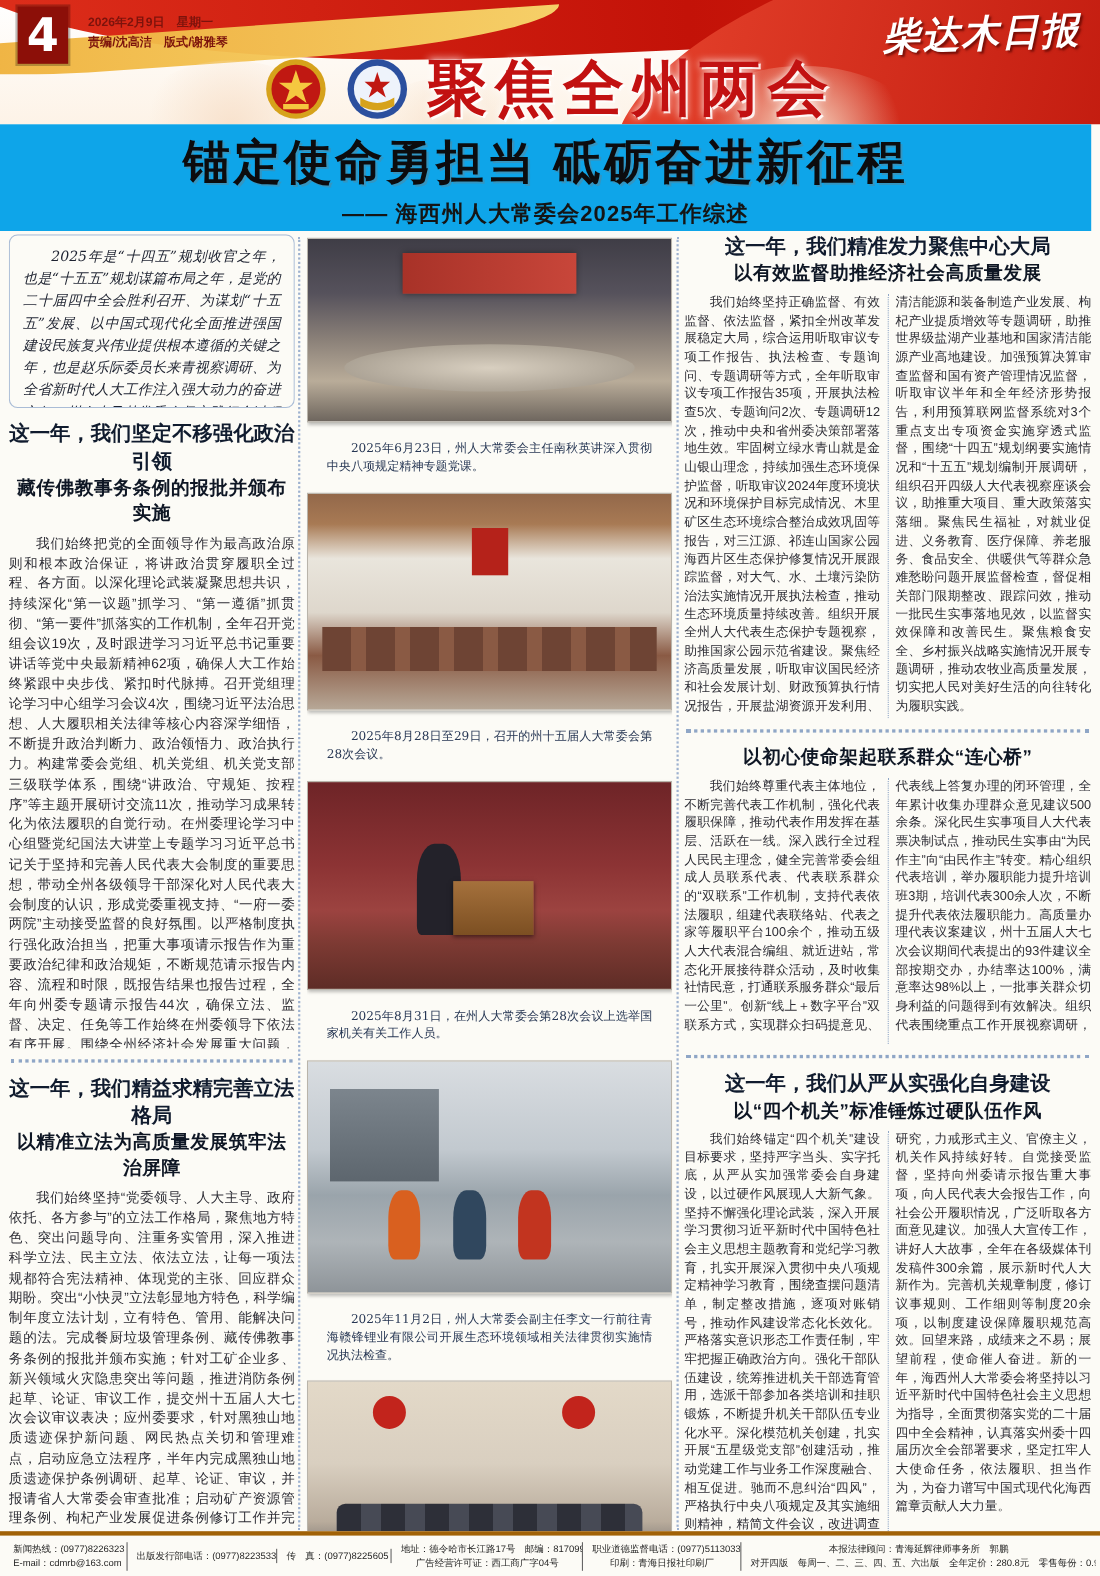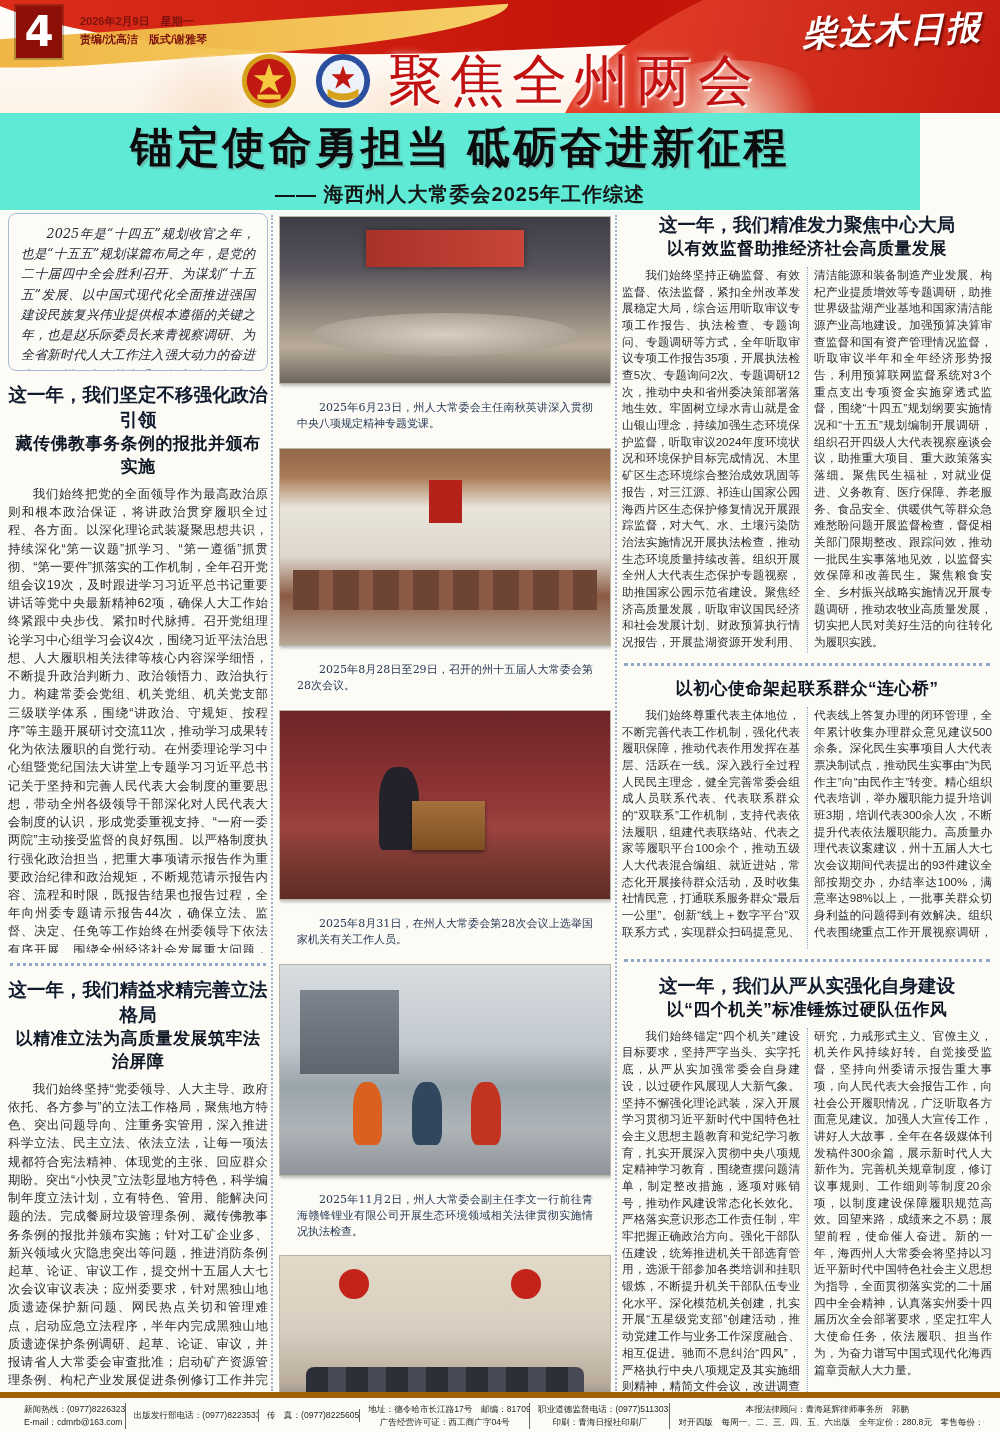--- a/index.html
+++ b/index.html
@@ -22,26 +22,26 @@
   .pe2{left:620px;top:60px;width:220px;height:130px;}
   .pe3{left:330px;top:70px;width:160px;height:110px;}
   .bn-pagenum{position:absolute;left:16px;top:6px;width:46px;height:52px;background:#8c0f08;
               color:#ffffff;font-size:42px;font-weight:900;text-align:center;line-height:52px;
               font-family:"DejaVu Sans",sans-serif;box-shadow:0 0 0 2px rgba(0,0,0,.25);}
   .bn-dates{position:absolute;left:80px;top:12px;color:#7c130c;font-size:11px;line-height:18px;font-weight:bold;}
   .bn-mast{position:absolute;right:18px;top:8px;color:#ffffff;font-size:34px;font-weight:900;
            font-family:"DejaVu Serif",serif;font-style:italic;letter-spacing:2px;
            text-shadow:2px 2px 2px rgba(90,5,0,.75);transform:rotate(-2deg);}
   .bn-title-row{position:absolute;left:0;right:0;top:44px;display:flex;justify-content:center;align-items:center;gap:16px;}
-  .bn-title{color:#c21111;font-size:55px;font-weight:400;letter-spacing:7px;white-space:nowrap;
+  .bn-title{color:#c21111;font-size:55px;font-weight:700;letter-spacing:7px;white-space:nowrap;
             text-shadow:0 0 8px #ffffff,2px 2px 0 rgba(255,255,255,.85);}
   .emblem{width:58px;height:58px;flex:0 0 auto;}
 
   
-  .headline-wrap{position:absolute;top:113px;left:0;width:920px;height:97px;text-align:center;background:#5eead4;}
+  .headline-wrap{position:absolute;top:113px;left:0;width:992px;height:97px;text-align:center;background:#0ea5e9;}
   .headline{margin:6px 0 0;font-size:43px;font-weight:900;color:#0c0c0e;letter-spacing:3px;
             text-shadow:2px 2px 0 rgba(120,120,120,.35);font-family:"Liberation Sans",sans-serif;}
   .subhead{margin:4px 0 0;font-size:20px;font-weight:bold;color:#151515;letter-spacing:1px;}
 
   
   .vrule{position:absolute;top:215px;height:1176px;border-left:2px dotted #9db1cf;width:0;}
   .vr1{left:271px;} .vr2{left:615px;}
 
   .col-left{position:absolute;left:8px;top:213px;width:260px;height:1180px;overflow:hidden;}
   .col-mid{position:absolute;left:279px;top:216px;width:332px;height:1176px;overflow:hidden;}
@@ -86,22 +86,22 @@
   .ph4{height:212px;background:linear-gradient(180deg,#d9dde1 0%,#c2c9cf 38%,#9aa4ab 58%,#aeb4b8 78%,#8e9499 100%);}
   .ph4 .rig{position:absolute;left:6%;top:12%;width:30%;height:40%;background:linear-gradient(180deg,#7c858d,#5d666e);}
   .ph4 .v1,.ph4 .v2,.ph4 .v3{position:absolute;top:56%;width:9%;height:30%;border-radius:40% 40% 20% 20%;}
   .ph4 .v1{left:22%;background:#d9601f;} .ph4 .v2{left:40%;background:#30475e;} .ph4 .v3{left:58%;background:#c2341f;}
   .ph5{height:214px;background:linear-gradient(180deg,#e3d9c8 0%,#d9cfc0 35%,#b9ac9c 60%,#4a4b52 82%,#3a3b42 100%);}
   .ph5 .lan1,.ph5 .lan2{position:absolute;top:6%;width:9%;height:14%;background:#c2241c;border-radius:50%;}
   .ph5 .lan1{left:18%;} .ph5 .lan2{left:70%;}
   .ph5 .grp{position:absolute;left:8%;top:52%;width:84%;height:40%;background:repeating-linear-gradient(90deg,#2d2f38 0 22px,#474a55 22px 40px);border-radius:8px 8px 0 0;}
 
   
-  .footer{position:absolute;left:0;bottom:0;width:1000px;height:41px;border-top:6px solid #a16207;
-          background:#fcfbf6;display:flex;align-items:center;box-sizing:border-box;padding:2px 16px;}
+  .footer{position:absolute;left:0;bottom:0;width:1000px;height:41px;border-top:4px solid #a16207;
+          background:#fcfbf6;display:flex;align-items:center;box-sizing:border-box;padding:2px 4px;}
   .fblock{flex:1 1 auto;padding:0 8px;border-right:1px solid #666;font-size:8.6px;line-height:13px;
           color:#1f1f1f;text-align:center;white-space:nowrap;overflow:hidden;}
   .fblock:last-child{border-right:none;}
 </style>
 </head>
 <body>
 
 <div class="page">
 
   <div class="banner">

